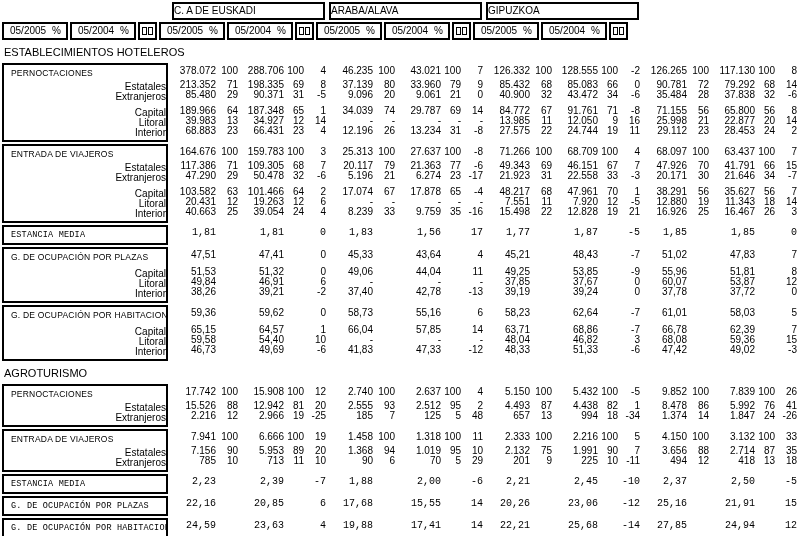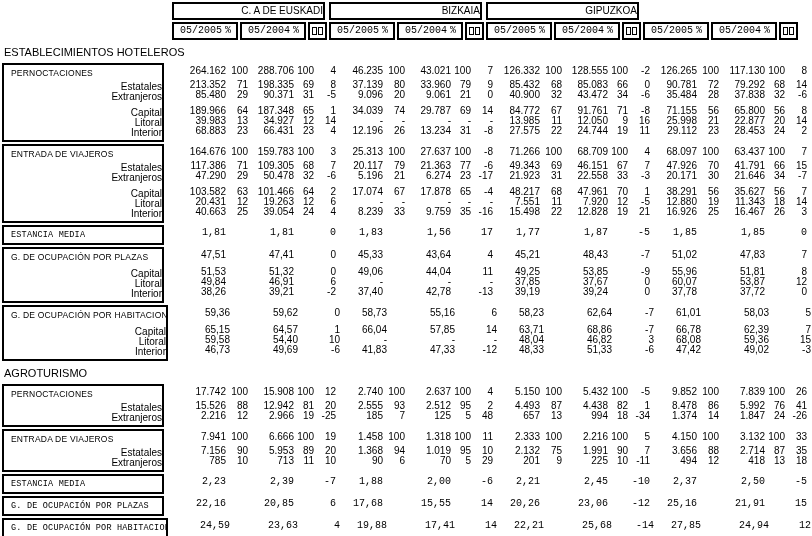--- a/index.html
+++ b/index.html
@@ -8,42 +8,42 @@
     width:812px; height:536px; overflow:hidden;
     background:#ffffff; color:#000000;
     font-family:"Liberation Sans", sans-serif;
   }
   #app { padding:2px 0 0 2px; }
 
   
   .hrow1 { display:flex; margin-left:170px; }
   .rbox {
     width:153px; margin-right:4px; border:2px solid #000;
-    font-size:10px; text-align:right; padding:1px 0 2px 0;
+    font-size:10px; text-align:left; padding:1px 0 2px 0;
     white-space:nowrap;
   }
-  .hrow2 { display:flex; margin-left:170px; margin-top:2px;font-family:Liberation Mono, monospace; }
+  .hrow2 { display:flex; margin-top:2px; }
   .rgrp { width:157px; display:flex; }
   .shb {
     width:66px; border:2px solid #000; margin-right:2px;
     display:flex; justify-content:space-between;
     font-size:10px; padding:1px 5px 2px 6px; white-space:nowrap;
   }
   .icb {
     width:19px; border:2px solid #000; margin-right:2px;
     display:flex; align-items:center; justify-content:center; gap:1px;
   }
   .tofu { display:inline-block; width:5px; height:8px; border:1px solid #000; }
 
   
   .stitle { font-size:11px; margin:6px 0 5px 2px; white-space:nowrap; }
 
   
   .group { display:flex; margin-bottom:2px; }
-  .lbox { width:166px; margin-right:20px; border:2px solid #000; padding:2px 0; }
+  .lbox { width:166px; margin-right:6px; border:2px solid #000; padding:2px 0; }
   .dcol { padding:2px 0; }
 
   .lrow { white-space:nowrap; overflow:hidden; }
   .lrow.r-main, .lrow.r-single { font-size:8.5px; letter-spacing:0.2px; padding-left:7px; }
   .lrow.r-sub  { font-size:10px; padding-left:30px;text-align:right; }
 
   .drow { display:flex; font-size:10px; }
   .r-main  { height:12px; line-height:12px; margin-bottom:3px; }
   .r-sub   { height:10px; line-height:10px; }
   .r-single{ height:12px; line-height:12px;font-family:Liberation Mono, monospace; }
@@ -55,21 +55,21 @@
   .c2 { width:44px; }
   .c3 { width:22px; padding-right:2px; }
   .c4 { width:25px; padding-right:5px; }
 </style>
 </head>
 <body>
 
 <div id="app">
     <div class="hrow1">
       <div class="rbox">C. A DE EUSKADI</div>
-      <div class="rbox">BIZKAIA</div>
+      <div class="rbox">ARABA/ALAVA</div>
       <div class="rbox">GIPUZKOA</div>
     </div>
     <div class="hrow2">
       <div class="rgrp">
         <div class="shb">
           <span>05/2005</span>
           <span>%</span>
         </div>
         <div class="shb">
           <span>05/2004</span>
@@ -128,21 +128,21 @@
       <div class="lbox">
         <div class="lrow r-main">PERNOCTACIONES</div>
         <div class="lrow r-sub">Estatales</div>
         <div class="lrow r-sub">Extranjeros</div>
         <div class="lrow r-sub r-gap">Capital</div>
         <div class="lrow r-sub">Litoral</div>
         <div class="lrow r-sub">Interior</div>
       </div>
       <div class="dcol">
         <div class="drow r-main">
-          <span class="cell c0">264.162</span>
+          <span class="cell c0">378.072</span>
           <span class="cell c1">100</span>
           <span class="cell c2">288.706</span>
           <span class="cell c3">100</span>
           <span class="cell c4">4</span>
           <span class="cell c0">46.235</span>
           <span class="cell c1">100</span>
           <span class="cell c2">43.021</span>
           <span class="cell c3">100</span>
           <span class="cell c4">7</span>
           <span class="cell c0">126.332</span>

